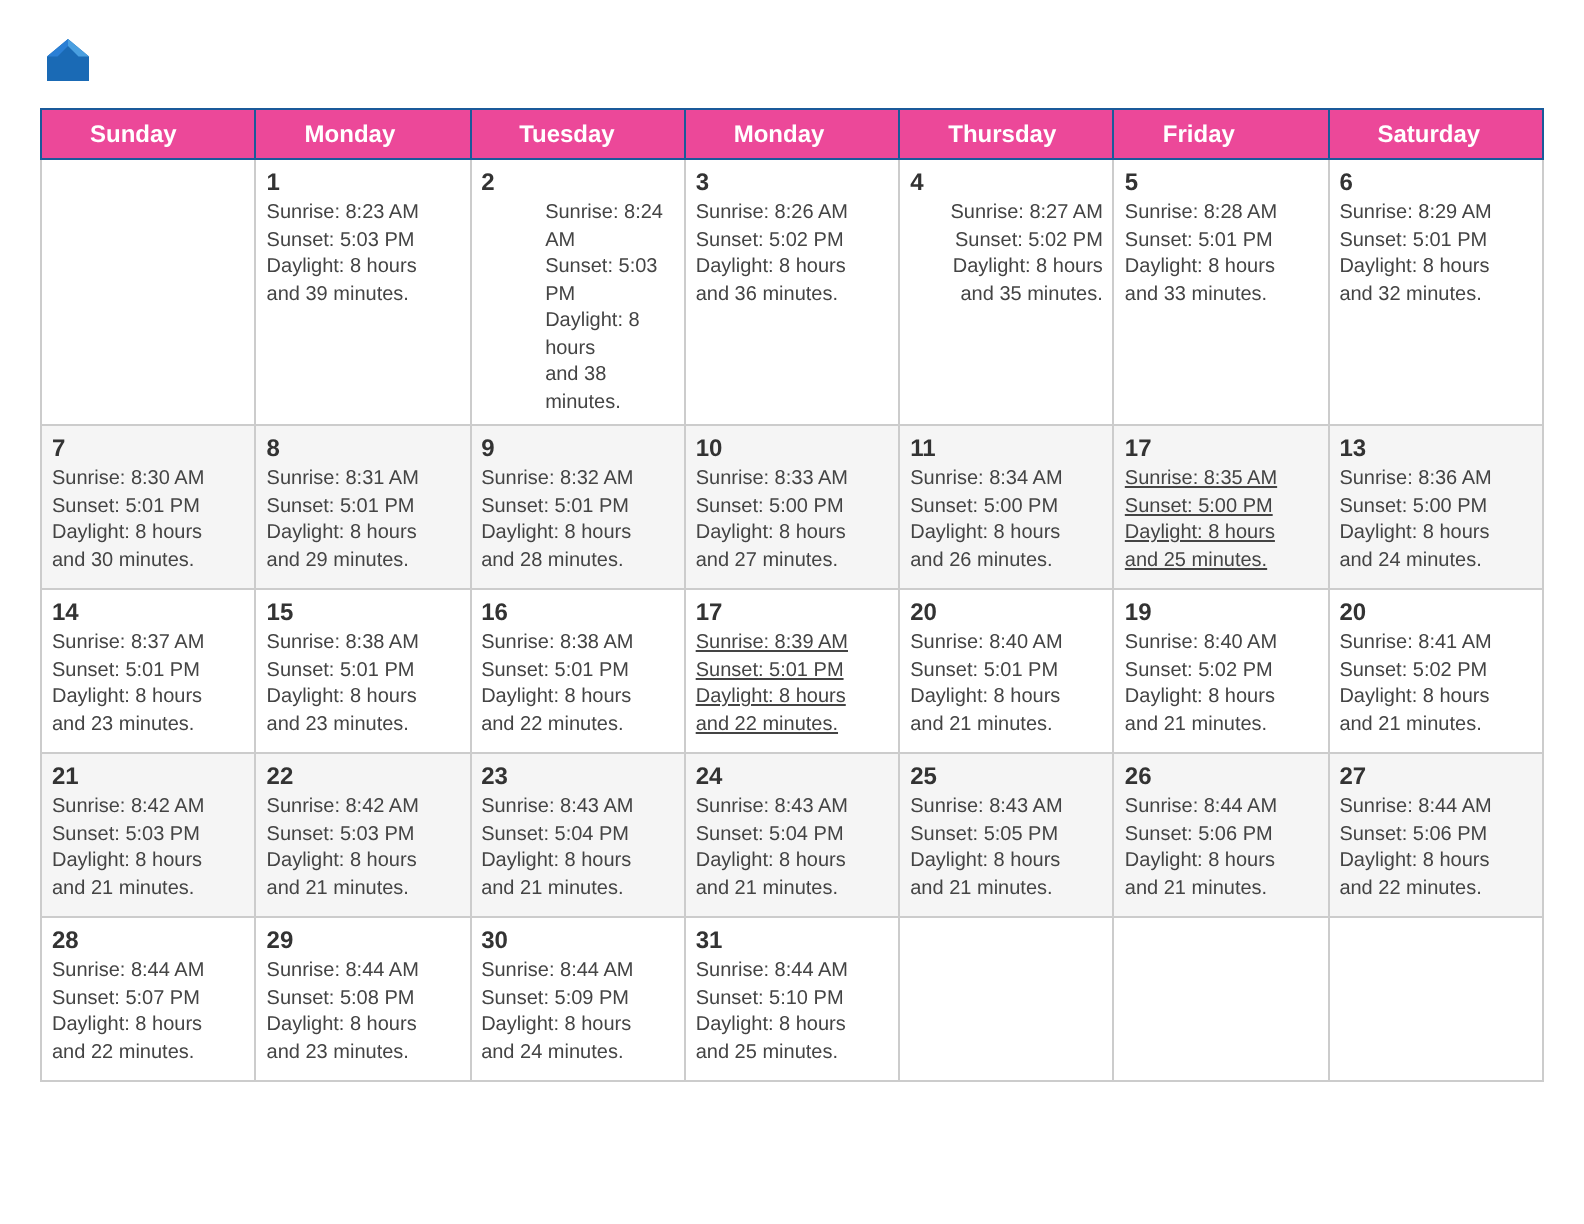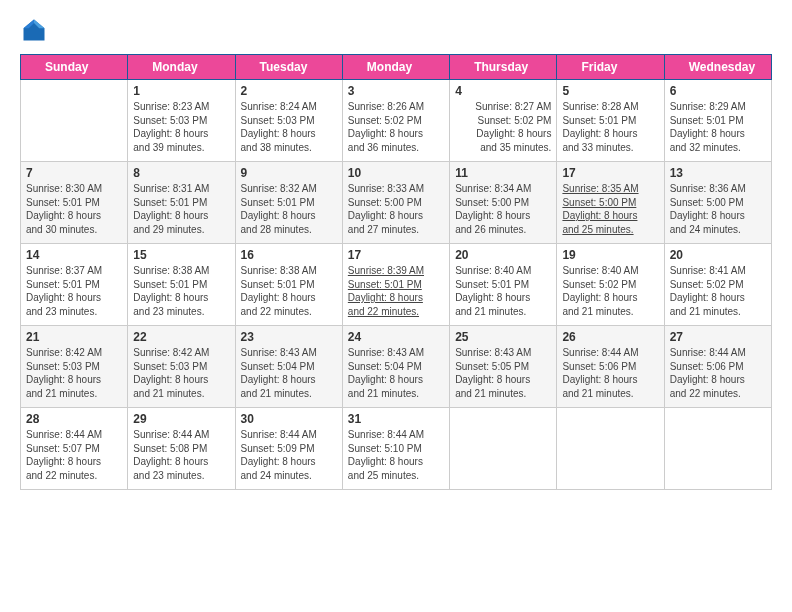--- a/index.html
+++ b/index.html
@@ -123,36 +123,36 @@
 
   <table class="calendar-table">
     <thead>
       <tr>
       <th>Sunday</th>
           <th>Monday</th>
           <th>Tuesday</th>
           <th>Monday</th>
           <th>Thursday</th>
           <th>Friday</th>
-          <th>Wednesday</th>
+          <th>Saturday</th>
         </tr>
     </thead>
     <tbody id="calendar-body">
     <tr>
           <td class="empty-cell"></td>
           <td>
             <span class="day-number">1</span>
             <div class="day-info" style="white-space: pre-line;">Sunrise: 8:23 AM
 Sunset: 5:03 PM
 Daylight: 8 hours
 and 39 minutes.</div>
           </td>
           <td>
             <span class="day-number">2</span>
-            <div class="day-info" style="white-space: pre-line;">Sunrise: 8:24 AM
+            <div class="day-info" style="white-space: pre-line; margin-left: 32px;">Sunrise: 8:24 AM
 Sunset: 5:03 PM
 Daylight: 8 hours
 and 38 minutes.</div>
           </td>
           <td>
             <span class="day-number">3</span>
             <div class="day-info" style="white-space: pre-line;">Sunrise: 8:26 AM
 Sunset: 5:02 PM
 Daylight: 8 hours
 and 36 minutes.</div>

